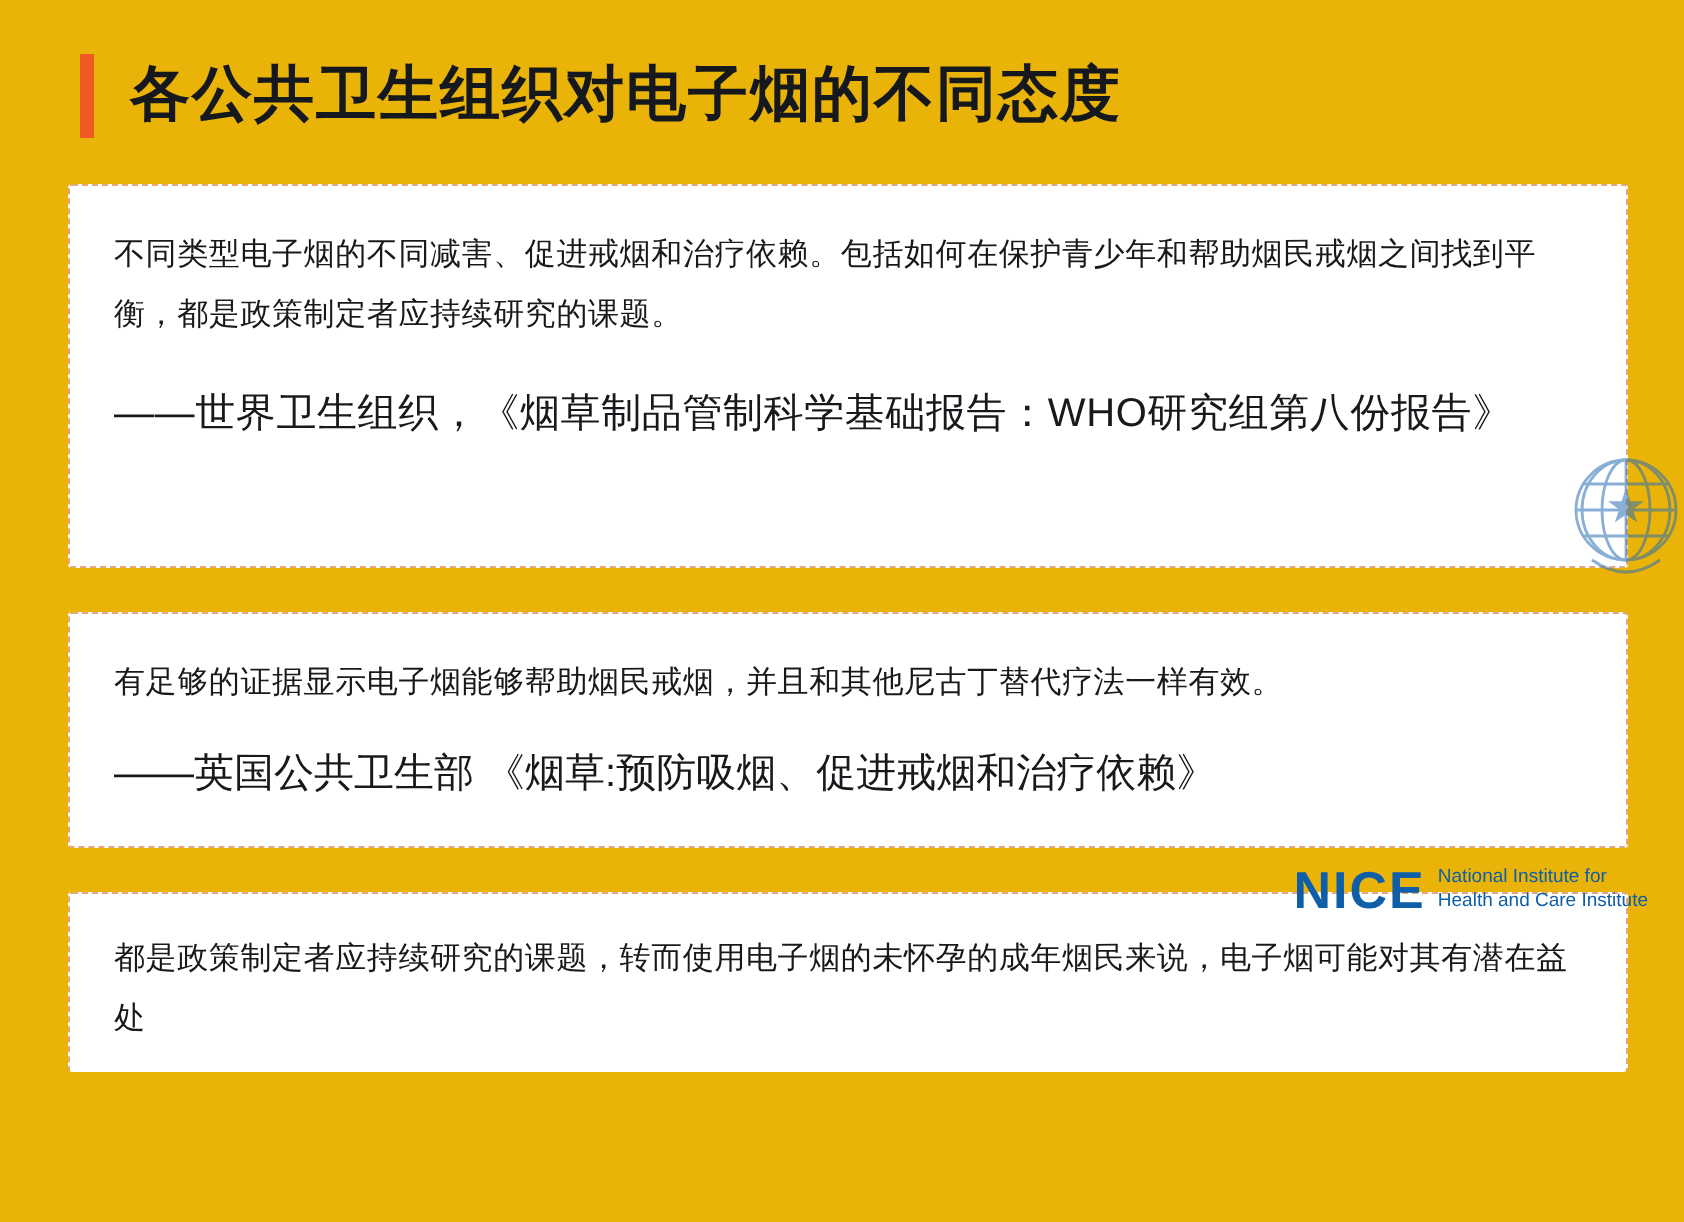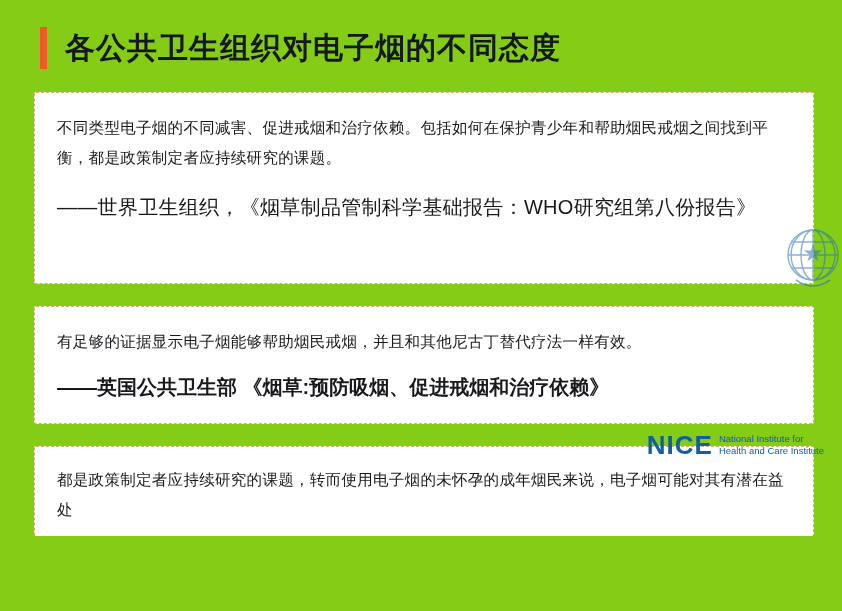--- a/index.html
+++ b/index.html
@@ -13,21 +13,21 @@
     font-family: "Liberation Sans", sans-serif;
     color: #1b1b1b;
     overflow: hidden;
     position: relative;
   }
 
   .page {
     position: relative;
     width: 842px;
     height: 611px;
-    background: #84cc16;
+    background: #eab308;
     box-sizing: border-box;
   }
 
   
   .title-row {
     display: flex;
     align-items: center;
     padding: 32px 0 0 40px;
     height: 64px;
     box-sizing: border-box;
@@ -78,21 +78,21 @@
   }
   b.hl {
     font-weight: normal;
     text-align: right;
   }
 
   
   .block-1 { height: 192px; padding-top: 20px; }
   .block-1 p { margin-bottom: 20px; }
   .block-2 { height: 118px; padding-top: 20px; }
-  .block-2 .src { display: block; font-weight: bold; }
+  .block-2 .src { display: block; }
   .block-3 { height: 90px; padding-top: 18px; border-bottom: none; }
 
   
   .who-logo {
     position: absolute;
     right: 0px;
     top: 222px;
     width: 58px;
     height: 70px;
     opacity: 0.55;

